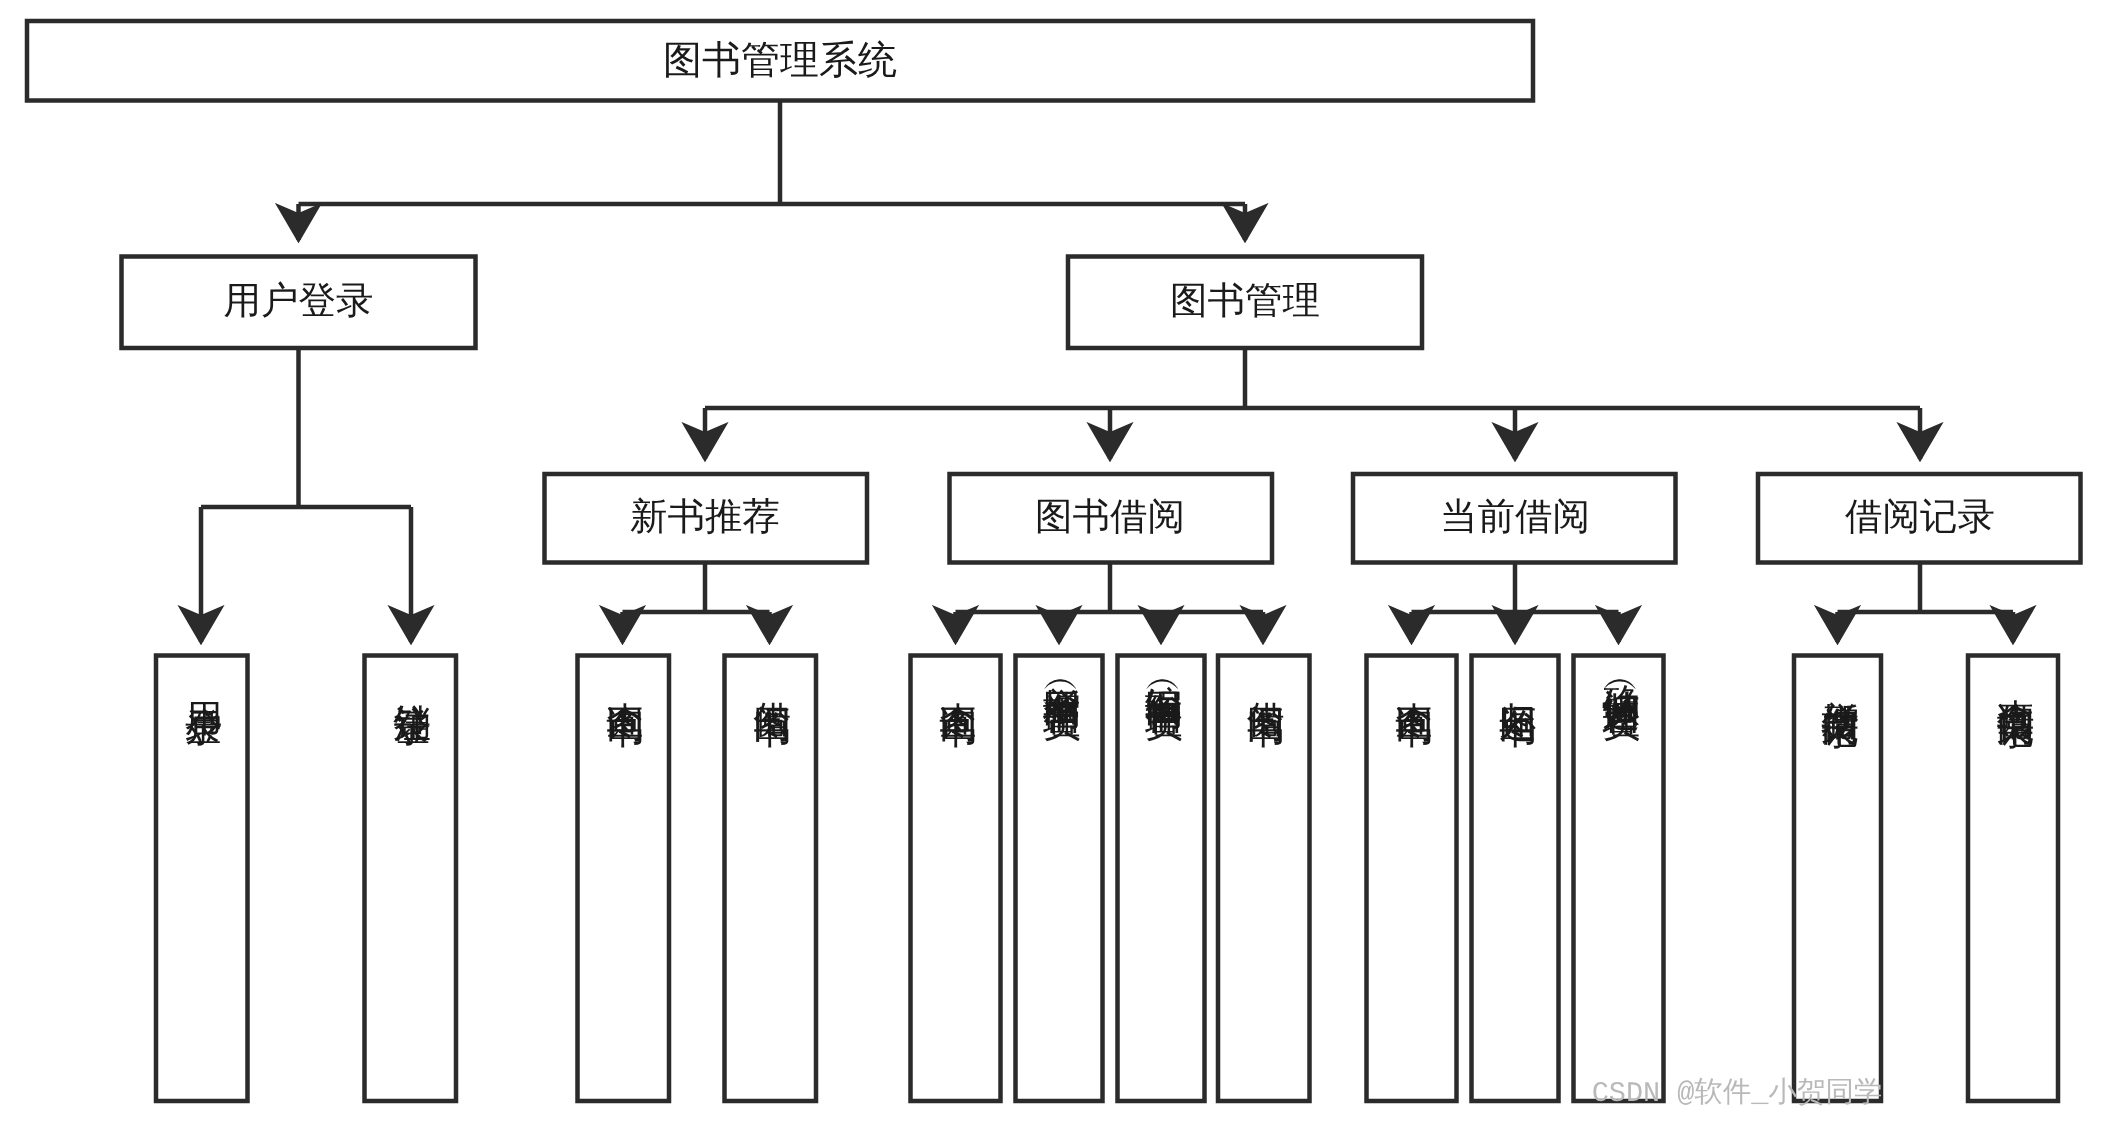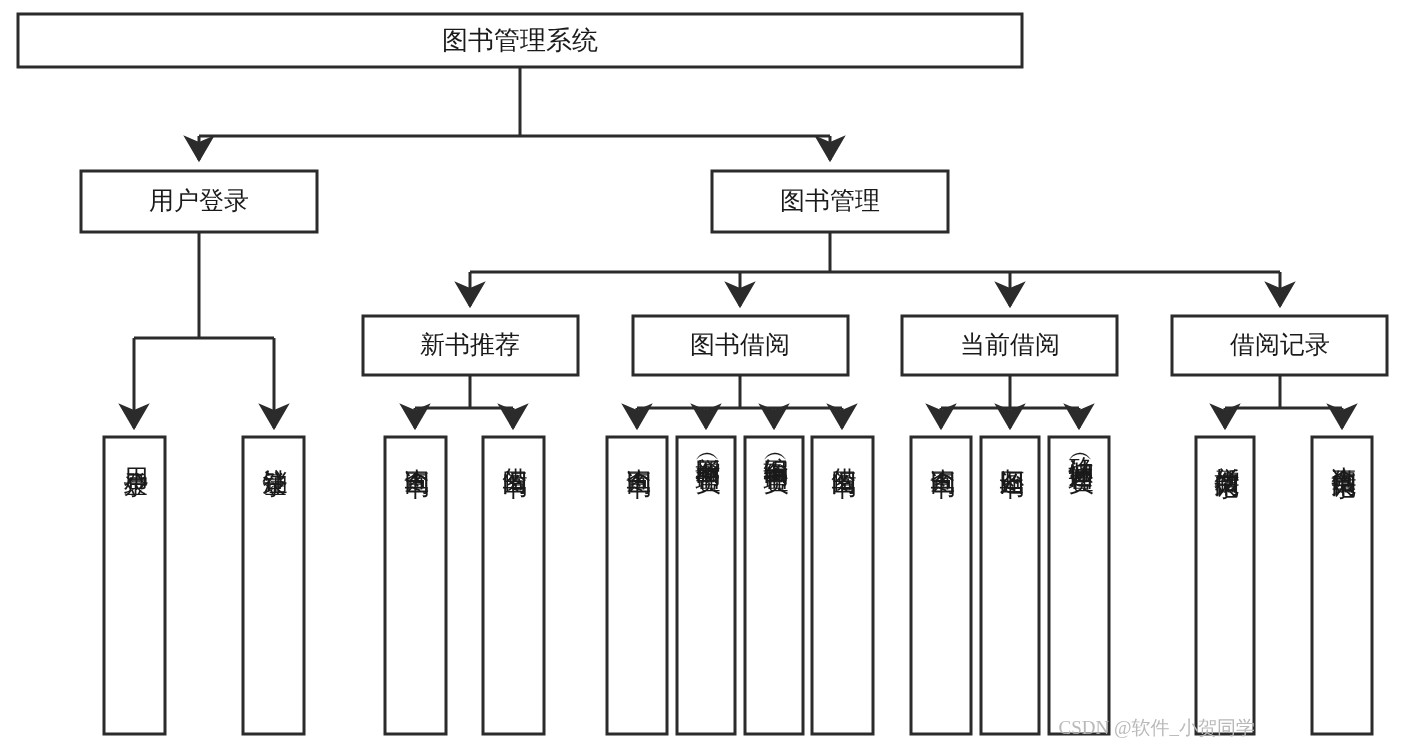--- a/index.html
+++ b/index.html
@@ -52,21 +52,21 @@
     stroke-width: 3;
     fill: none;
   }
   .arrow-head {
     fill: #2b2b2b;
   }
   .watermark {
     position: absolute;
     right: 14px;
     bottom: 6px;
-    font-family: Liberation Serif, serif;
+    font-family: Liberation Mono, monospace;
     font-size: 19px;
     color: #b9b9b9;
     white-space: nowrap;
     user-select: none;
   }
 </style>
 </head>
 <body>
 
 <div id="diagram-root">

